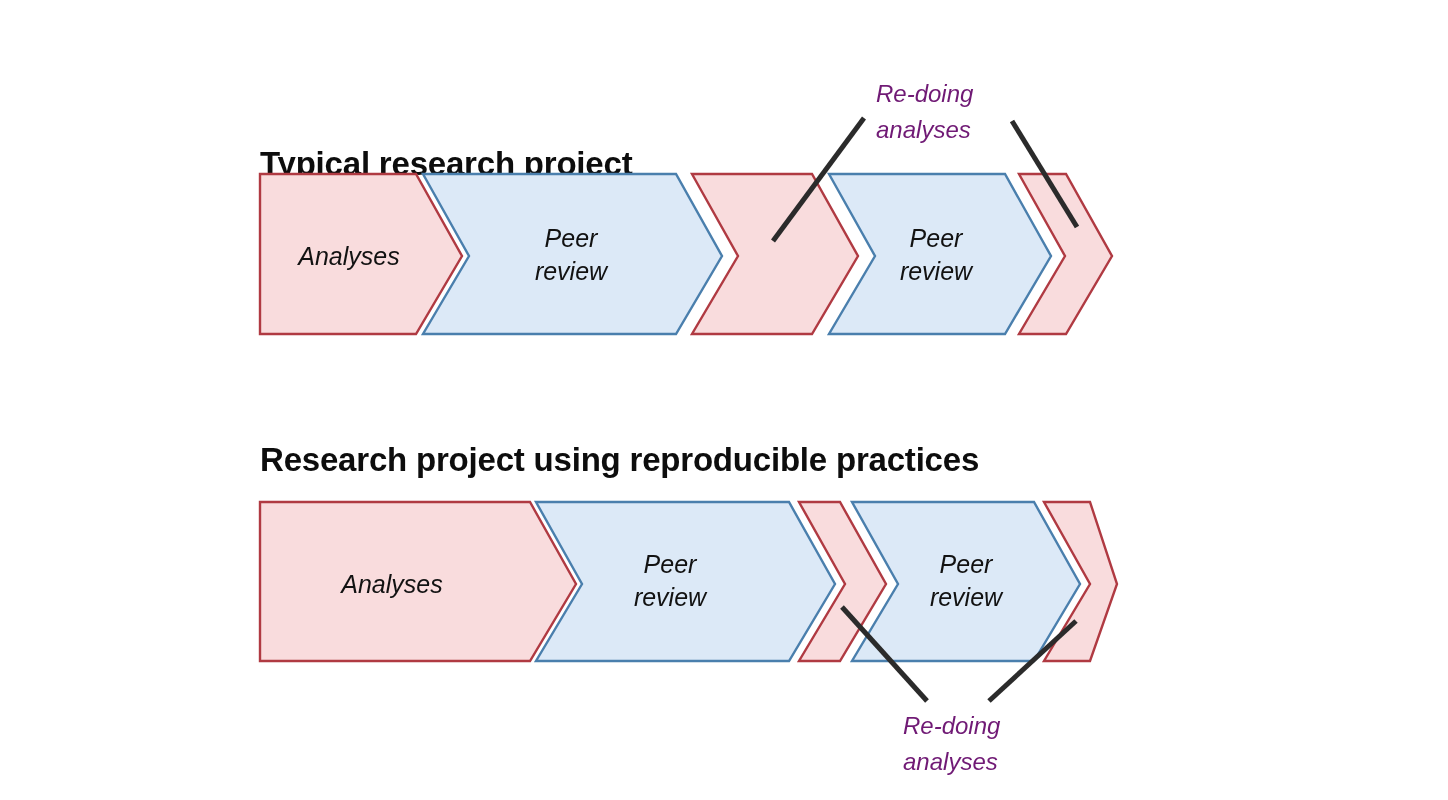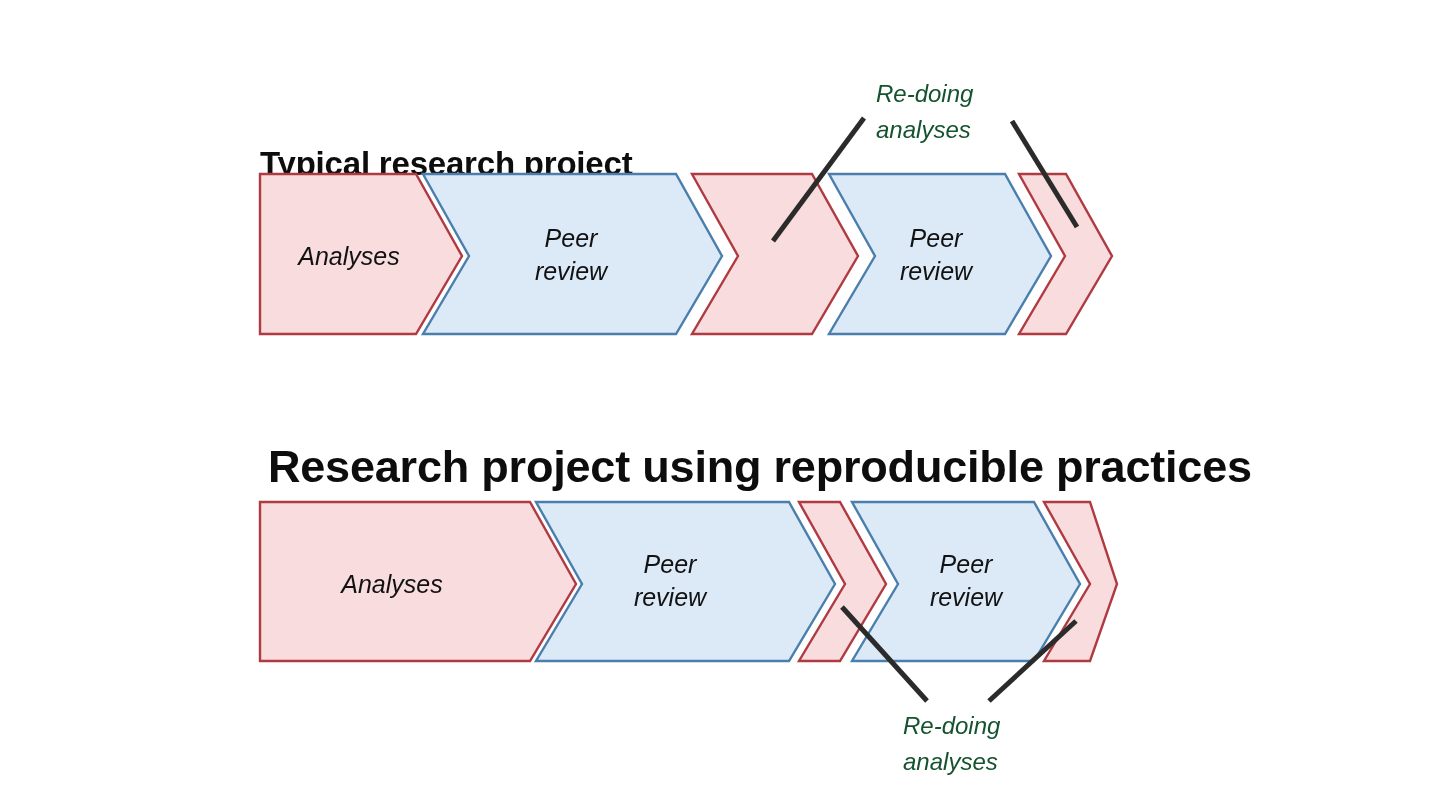--- a/index.html
+++ b/index.html
@@ -21,21 +21,21 @@
   }
   .section-title {
     position: absolute;
     font-family: "Liberation Sans", sans-serif;
     font-weight: bold;
     color: #0d0d0d;
     white-space: nowrap;
     letter-spacing: -0.2px;
   }
   #title-row-1 { left: 260px; top: 117px; font-size: 33px; margin-top: 28px; }
-  #title-row-2 { left: 260px; top: 441px; font-size: 45px; margin-left: 8px; }
+  #title-row-2 { left: 260px; top: 441px; font-size: 33px; }
 
   .flow-svg {
     position: absolute;
     left: 0;
     top: 0;
     width: 1448px;
     height: 800px;
     overflow: visible;
   }
   .chev-pink {
@@ -62,21 +62,21 @@
     stroke: #2b2b2b;
     stroke-width: 5;
     stroke-linecap: butt;
   }
   .annot-text {
     position: absolute;
     font-family: "Liberation Sans", sans-serif;
     font-style: italic;
     font-size: 24px;
     line-height: 36px;
-    color: #14532d;
+    color: #701a75;
     white-space: nowrap;
   }
   #annot-row-1 { left: 876px; top: 76px; }
   #annot-row-2 { left: 903px; top: 708px; }
 </style>
 </head>
 <body>
 
 <div id="stage">
 

